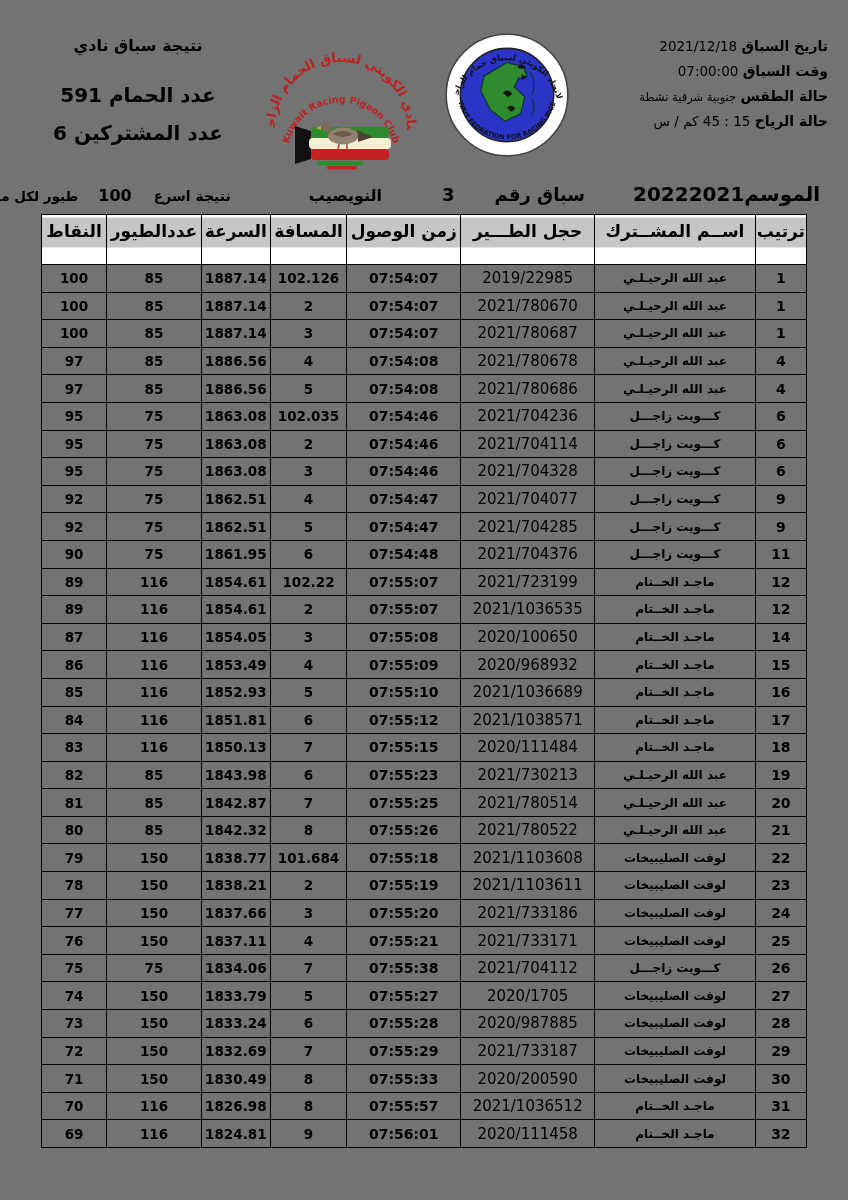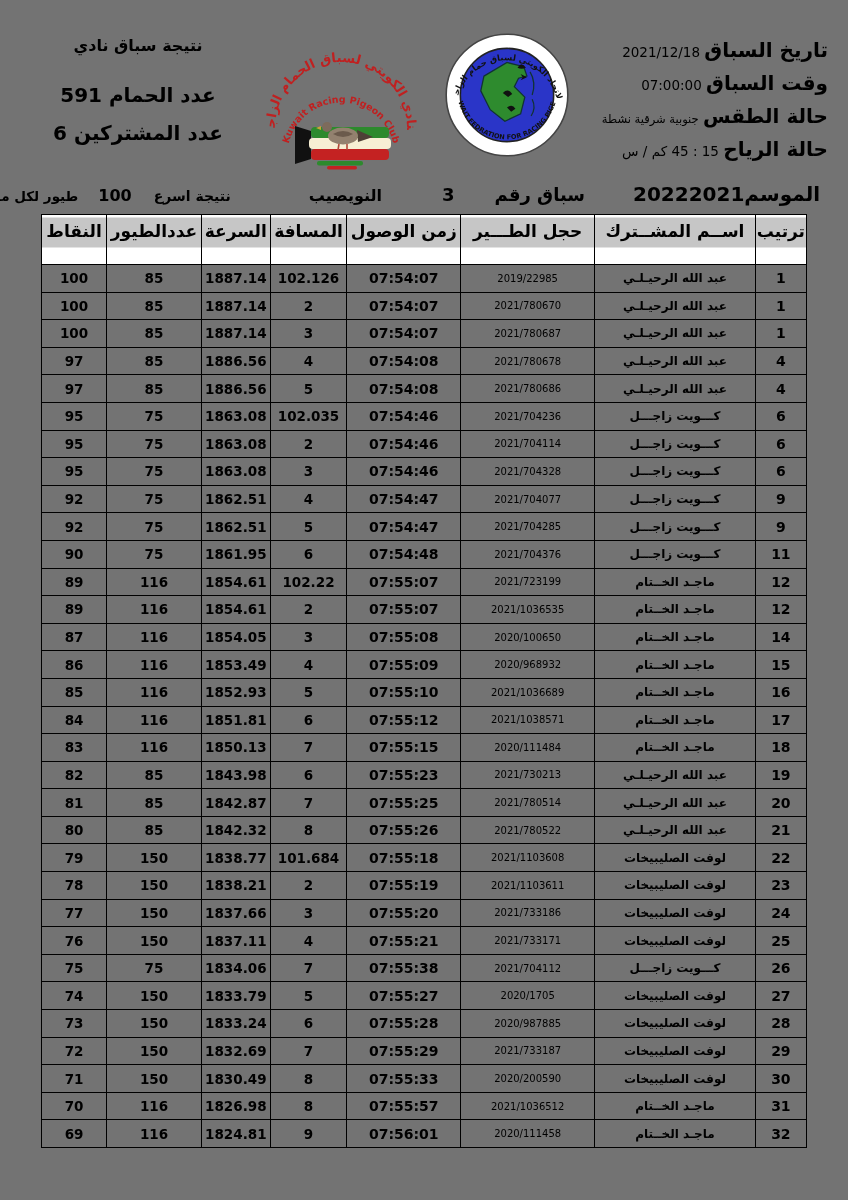--- a/index.html
+++ b/index.html
@@ -10,21 +10,21 @@
   
   .top{display:flex;flex-direction:row;align-items:flex-start;
        justify-content:space-between;padding:28px 20px 0 38px;height:148px;}
   .hdr-left{width:200px;text-align:center;padding-top:8px;}
   .hl-title{font-weight:bold;font-size:16px;margin-bottom:28px;}
   .hl-line{font-weight:bold;font-size:20px;direction:rtl;margin-top:14px;}
   .logo-club{width:160px;height:140px;margin-top:2px;}
   .logo-fed{width:126px;height:130px;margin-top:2px;}
   .hdr-right{width:235px;direction:rtl;padding-top:10px;}
   .hr-line{font-size:13.5px;margin-bottom:9px;white-space:nowrap;}
-  .hr-line b{font-size:20px;}
+  .hr-line b{font-size:14px;}
   .hr-line .small{font-size:11.5px;}
 
   
   .club-title{text-align:center;font-weight:bold;font-size:16px;margin-top:2px;}
   .meta-row{direction:rtl;display:flex;align-items:baseline;
             padding:6px 28px 0 40px;white-space:nowrap;}
   .meta-row span{font-weight:bold;}
   .m-season,.m-seasonv{font-size:20px;}
   .m-race,.m-racev{font-size:18px;}
   .m-loc{font-size:16px;}
@@ -43,21 +43,21 @@
   
   table{direction:rtl;border-collapse:collapse;table-layout:fixed;
         width:766px;margin:8px auto 0 auto;}
   th{border:1px solid #000;font-weight:bold;font-size:17px;height:42px;
      background:linear-gradient(#fff 0 2px,#c6c6c6 2px 32px,#fff 32px 100%);
      vertical-align:top;padding-top:6px;white-space:nowrap;overflow:hidden;}
   td{border:1px solid #000;text-align:center;font-weight:bold;font-size:13.5px;
      height:26.6px;padding:0 2px;white-space:nowrap;overflow:hidden;}
   td.c0{font-size:14px;}
   td.c1{font-size:12px;}
-  td.c2{font-weight:normal;font-size:10px;}
+  td.c2{font-weight:normal;font-size:15px;}
   td.c3{font-size:14px;}
 </style>
 </head>
 <body>
 
 <div class="page">
 
   <header class="top">
 
     <div class="hdr-left">

